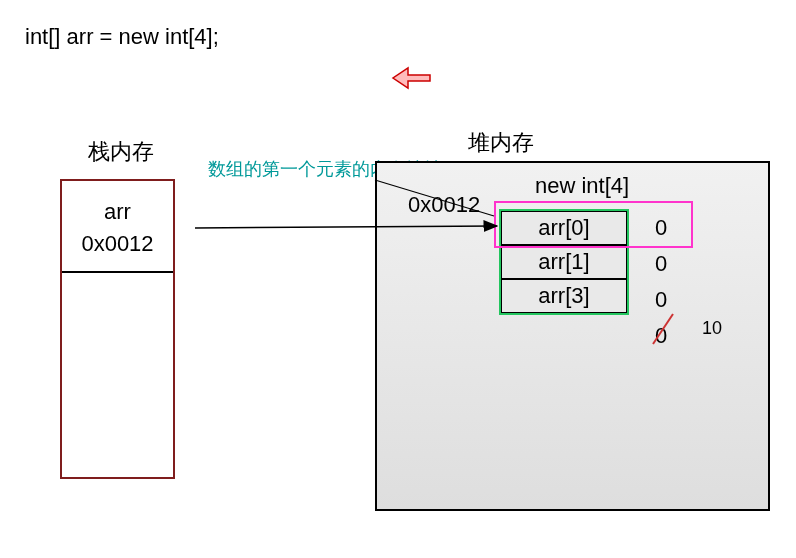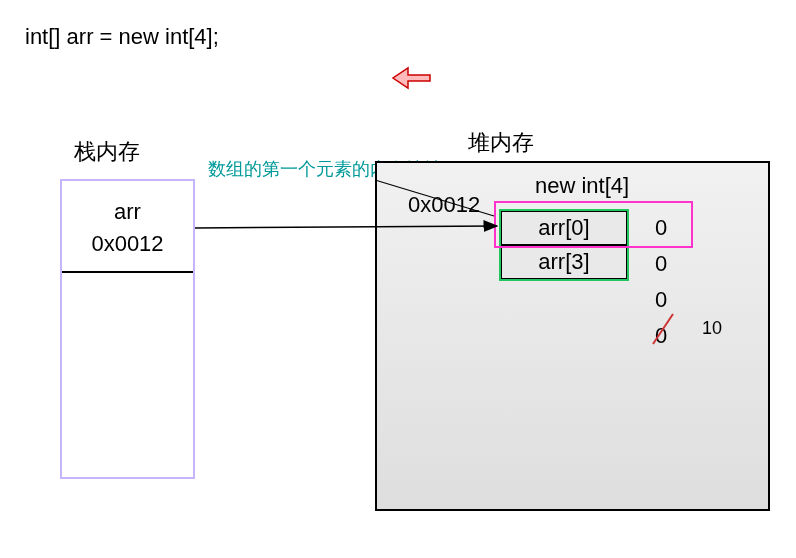--- a/index.html
+++ b/index.html
@@ -20,22 +20,22 @@
     position:absolute;
     color:#009999;
     font-size:18px;
   }
   .heading{
     font-size:22px;
   }
   .stack-box{
     position:absolute;
     left:60px;top:179px;
-    width:135px;height:300px;
-    border:2px solid #c4b5fd;
+    width:115px;height:300px;
+    border:2px solid #7f1d1d;
     background:#fff;
     box-sizing:border-box;
   }
   .stack-divider{
     position:absolute;
     left:0;top:90px;
     width:100%;
     border-top:2px solid #000;
   }
   .stack-var{
@@ -101,21 +101,21 @@
     pointer-events:none;
   }
 </style>
 </head>
 <body>
 
 <div class="code-lines">
   <div>int[] arr = new int[4];</div>
 </div>
 
-<div class="heading" style="position:absolute;left:74px;top:137px;">栈内存</div>
+<div class="heading" style="position:absolute;left:88px;top:137px;">栈内存</div>
 <div class="heading" style="position:absolute;left:468px;top:128px;">堆内存</div>
 
 <div class="annotation" style="left:208px;top:157px;">数组的第一个元素的内存地址</div>
 
 <div class="stack-box">
   <div class="stack-var">
     <span>arr</span><br>
     <span>0x0012</span>
   </div>
   <div class="stack-divider"></div>
@@ -124,20 +124,23 @@
 <div class="heap-box"></div>
 
 <div class="heap-addr">0x0012</div>
 
 <div class="new-int">new int[4]</div>
 
 <table class="arr-table" cellspacing="0" cellpadding="0">
   <tbody>
       <tr>
         <td>arr[0]</td>
+      </tr>
+  <tr>
+        <td>arr[1]</td>
       </tr>
   <tr>
         <td>arr[3]</td>
       </tr>
 </tbody>
   </table>
 
 <div class="vals">
   <div>0</div>
   <div>0</div>

